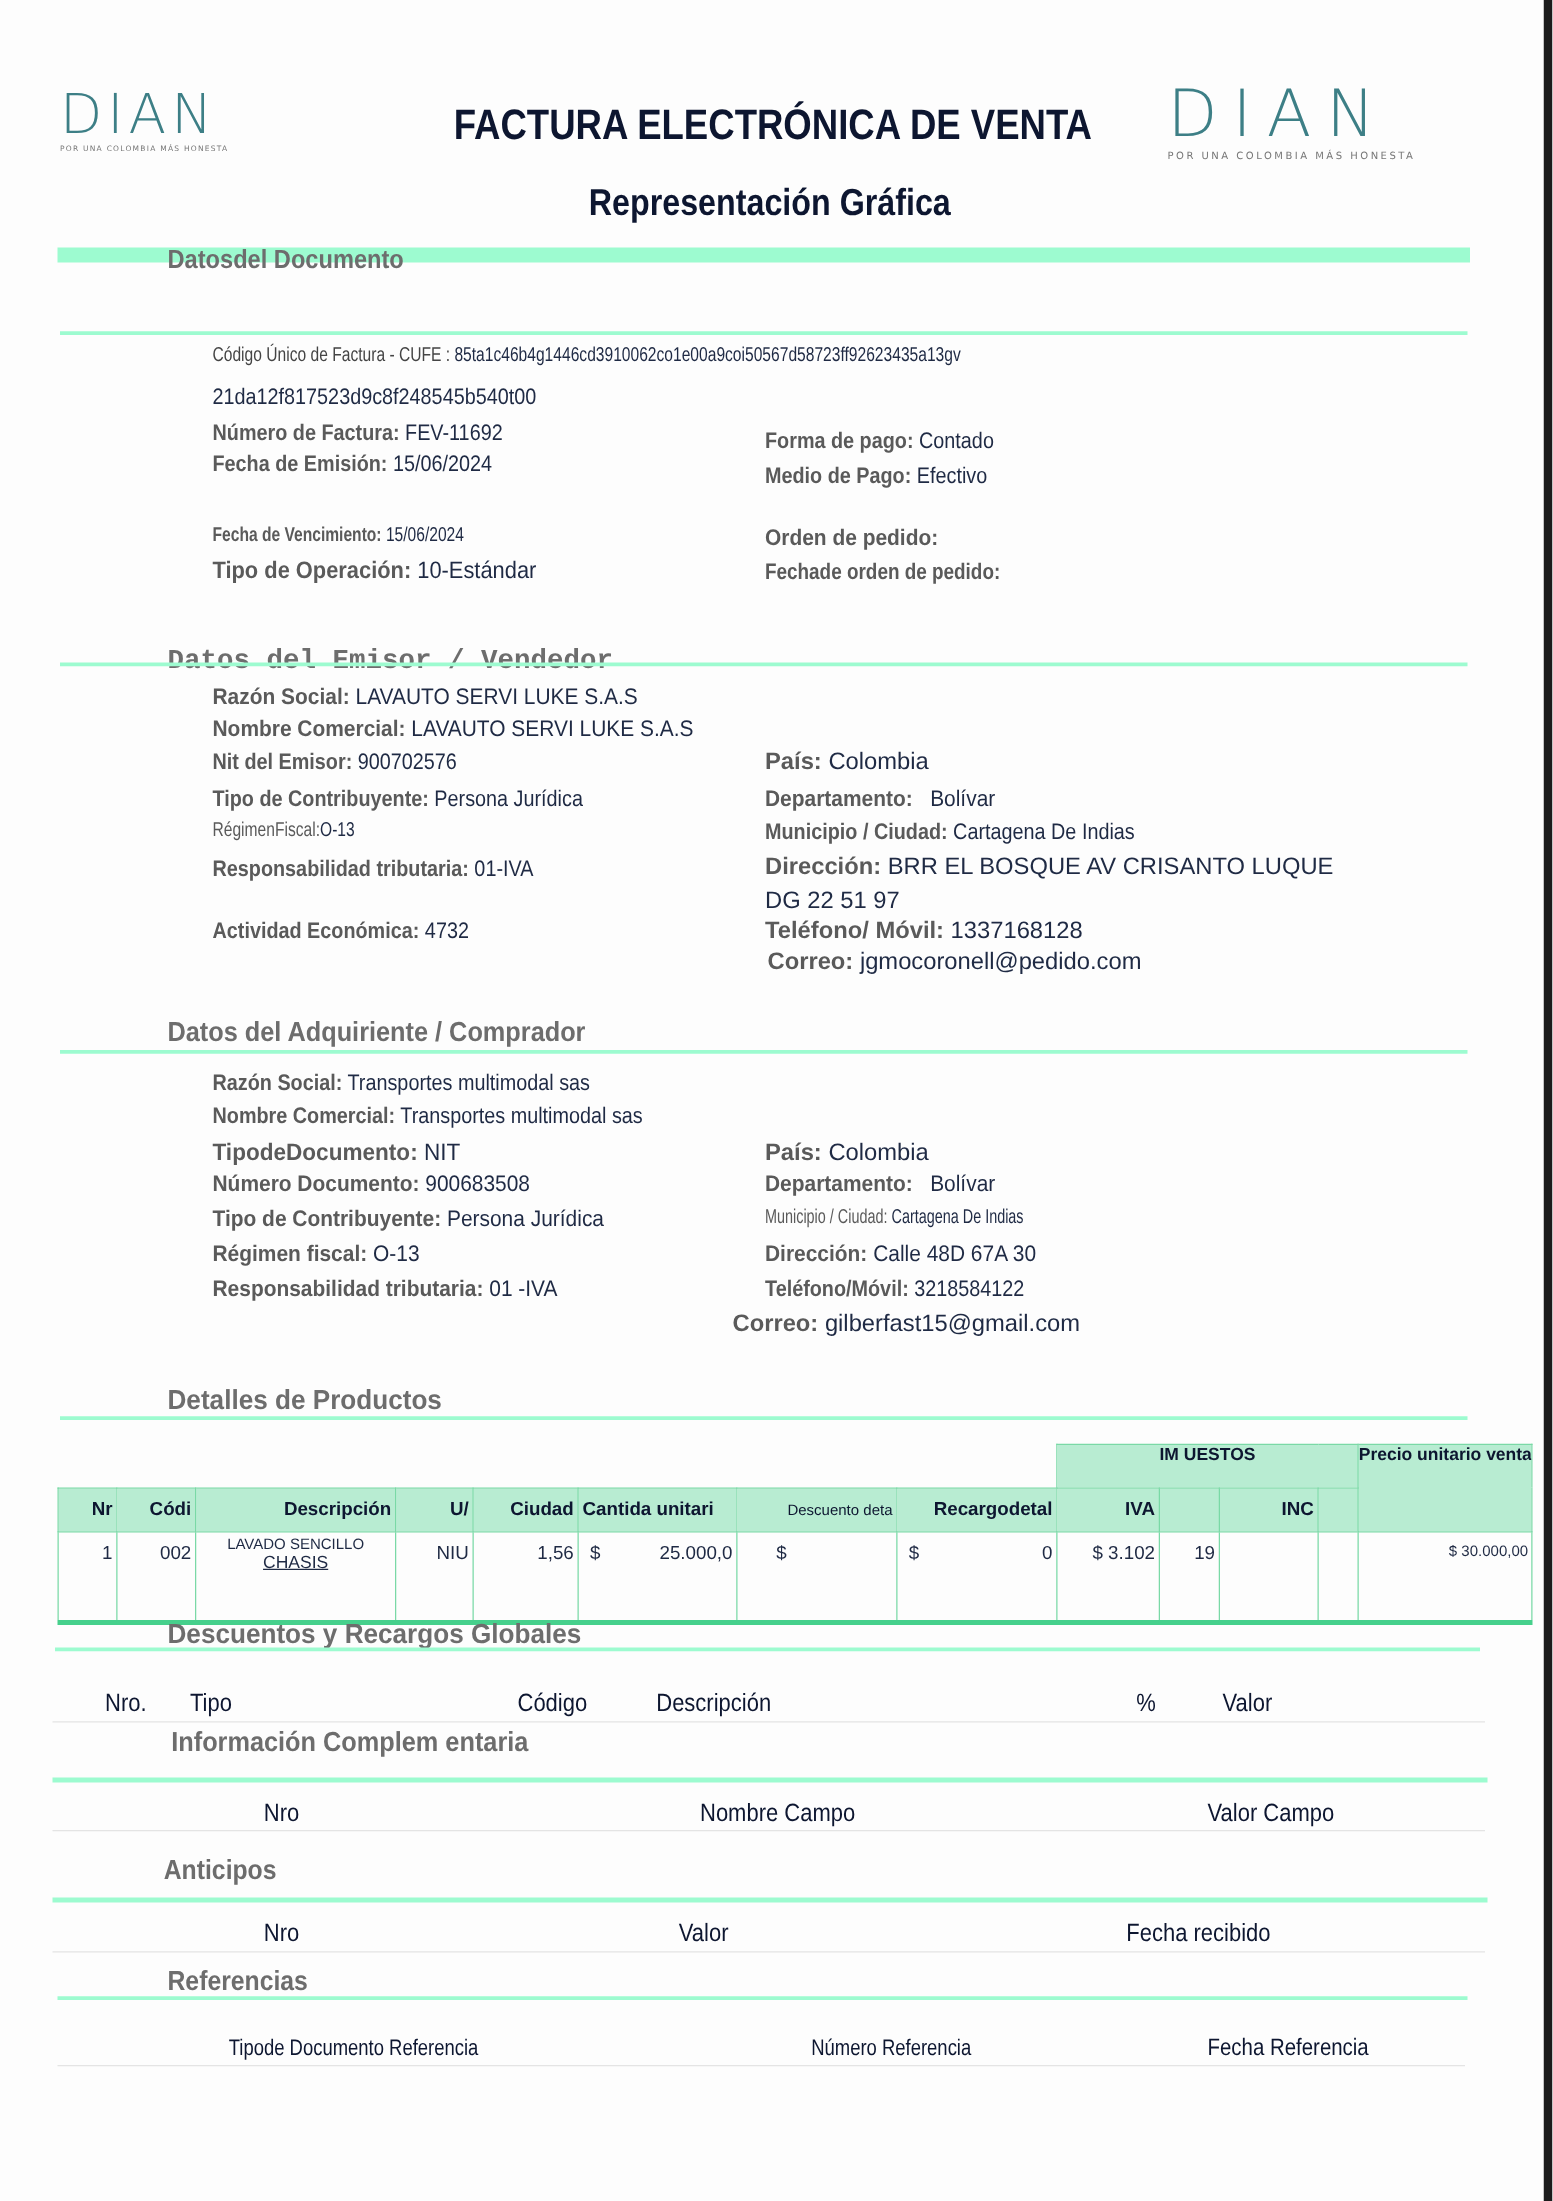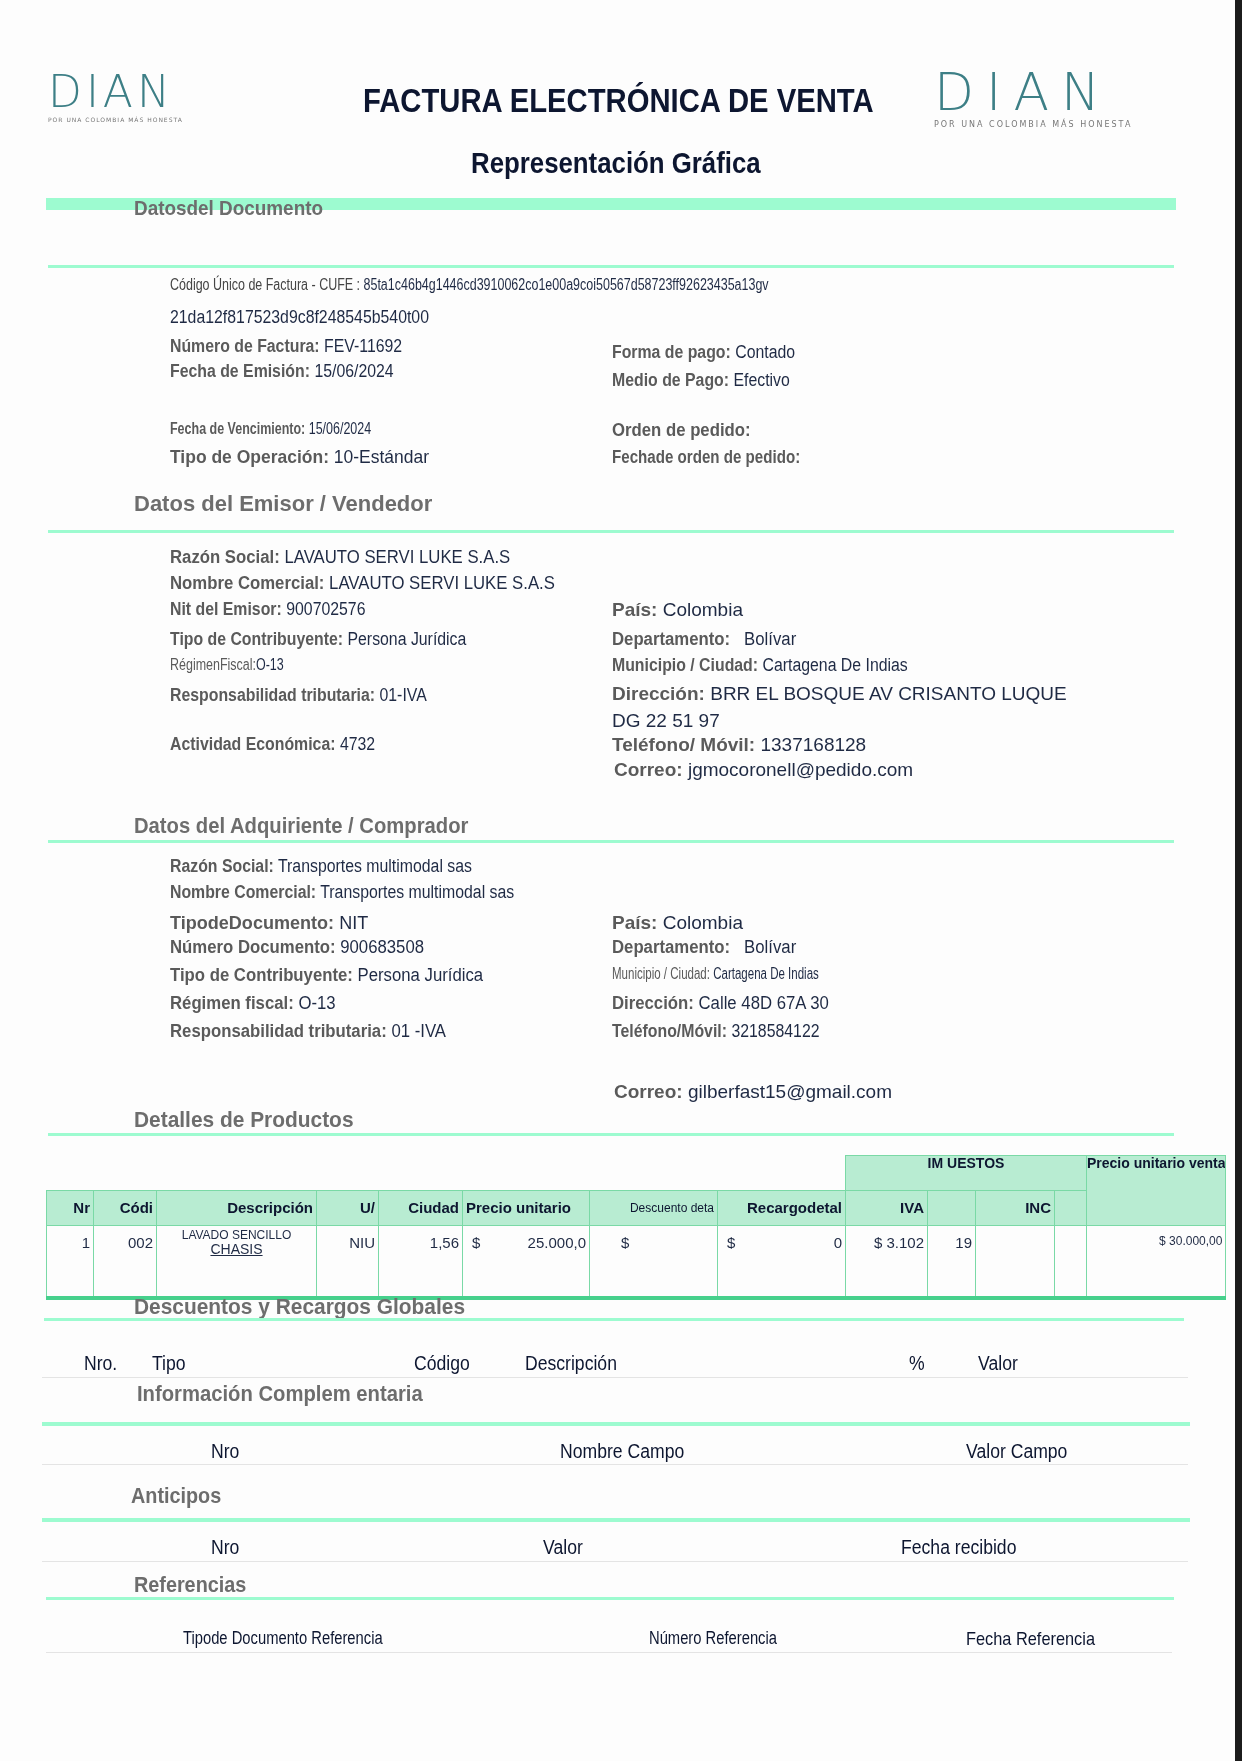--- a/index.html
+++ b/index.html
@@ -85,21 +85,21 @@
 </div>
 <div class="line md" style="left:612px;top:420px;">
   <span class="lbl">Orden de pedido:</span>
   <span class="val"></span>
 </div>
 <div class="line md" style="left:612px;top:447px;transform:scaleX(0.84);">
   <span class="lbl">Fechade orden de pedido:</span>
   <span class="val"></span>
 </div>
 
-<div class="sec-title" style="left:134px;top:491px;">Datos del Emisor / Vendedor</div>
+<div class="sec-title" style="left:134px;top:516px;font-family:Liberation Mono, monospace;">Datos del Emisor / Vendedor</div>
 <div class="bar" style="left:48px;top:530px;width:1126px;height:3px;"></div>
 
 <div class="line md" style="left:170px;top:547px;">
   <span class="lbl">Razón Social:</span>
   <span class="val">LAVAUTO SERVI LUKE S.A.S</span>
 </div>
 <div class="line md" style="left:170px;top:573px;">
   <span class="lbl">Nombre Comercial:</span>
   <span class="val">LAVAUTO SERVI LUKE S.A.S</span>
 </div>
@@ -196,21 +196,21 @@
   <span class="val">Cartagena De Indias</span>
 </div>
 <div class="line md" style="left:612px;top:993px;">
   <span class="lbl">Dirección:</span>
   <span class="val">Calle 48D 67A 30</span>
 </div>
 <div class="line" style="left:612px;top:1021px;">
   <span class="lbl">Teléfono/Móvil:</span>
   <span class="val">3218584122</span>
 </div>
-<div class="line lg" style="left:614px;top:1049px;margin-top:32px;">
+<div class="line lg" style="left:586px;top:1049px;">
   <span class="lbl">Correo:</span>
   <span class="val">gilberfast15@gmail.com</span>
 </div>
 
 <div class="sec-title narrow" style="left:134px;top:1107px;transform:scaleX(0.95);">Detalles de Productos</div>
 <div class="bar" style="left:48px;top:1133px;width:1126px;height:3px;"></div>
 
 <table class="prod">
   <colgroup>
     <col style="width:47px">
@@ -232,21 +232,21 @@
       <th class="blank" colspan="8"></th>
       <th class="grp" colspan="4">IM UESTOS</th>
       <th class="grp" rowspan="2" style="font-size:14px;line-height:15px;vertical-align:top;text-align:right;">Precio unitario venta</th>
     </tr>
     <tr>
       <th>Nr</th>
       <th>Códi</th>
       <th>Descripción</th>
       <th>U/</th>
       <th>Ciudad</th>
-      <th style="text-align:left;">Precio unitario</th>
+      <th style="text-align:left;">Cantida unitari</th>
       <th class="th-small">Descuento deta</th>
       <th>Recargodetal</th>
       <th>IVA</th>
       <th></th>
       <th>INC</th>
       <th></th>
     </tr>
   </thead>
   <tbody>
     <tr>

